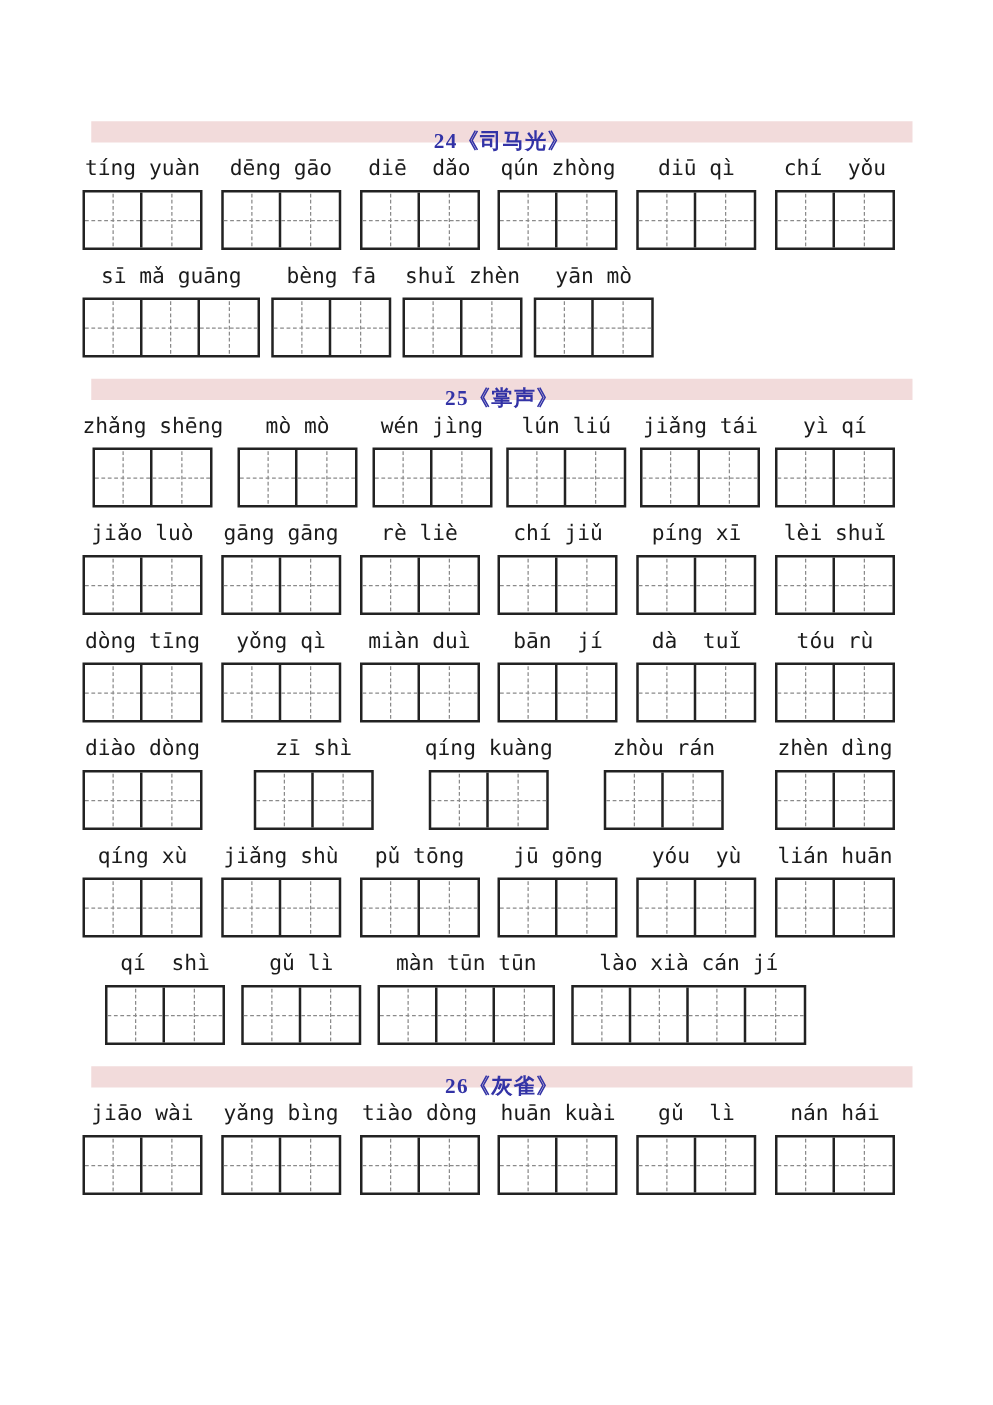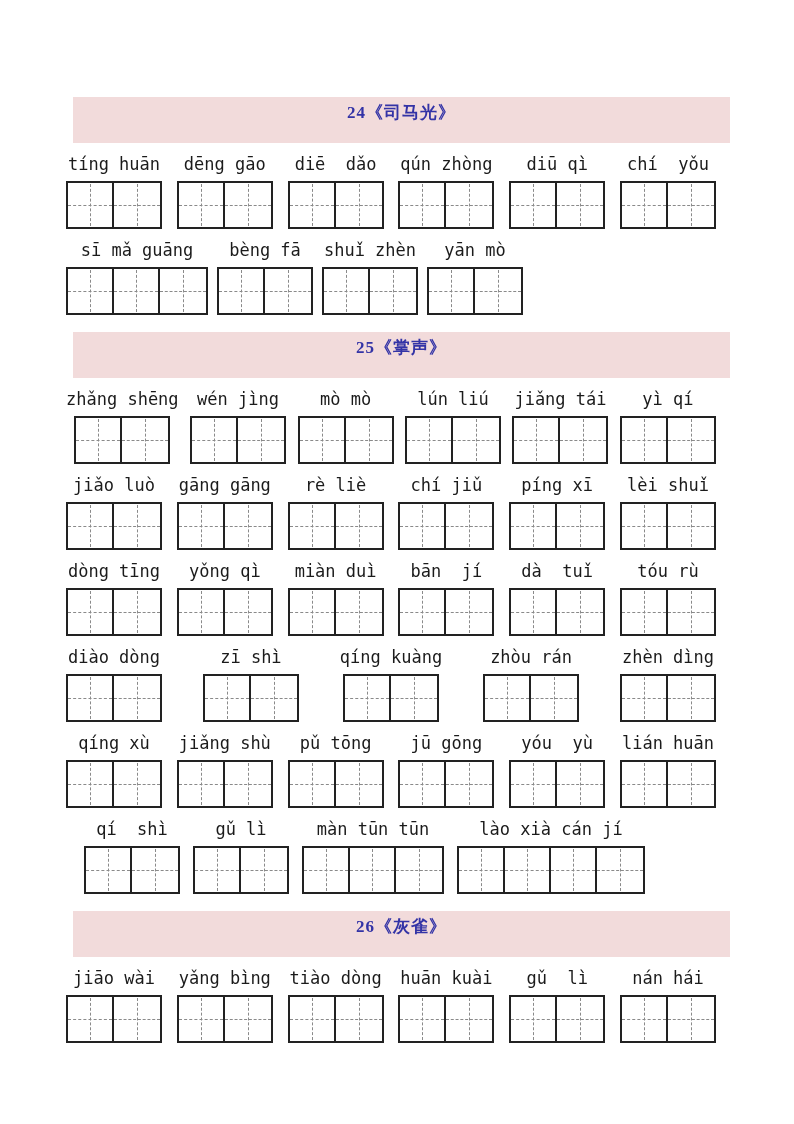--- a/index.html
+++ b/index.html
@@ -14,21 +14,21 @@
   body{
     width:794px;height:1124px;
     background:#ffffff;
     font-family:"DejaVu Sans Mono", monospace;
     color:var(--ink);
     padding-top:97px;
     overflow:hidden;
   }
   .section + .section{margin-top:17px;}
   .banner{
-    width:657px;margin-left:73px;height:46px;line-height:31px;
+    width:657px;margin-left:73px;height:17px;line-height:31px;
     background:var(--banner-bg);
     text-align:center;
   }
   .banner-title{
     color:var(--banner-fg);
     font-weight:bold;
     font-size:17px;
     font-family:"Liberation Serif", serif;
     letter-spacing:1px;
   }
@@ -74,21 +74,21 @@
   }
 </style>
 </head>
 <body>
 
 <main>
     <section class="section">
       <div class="banner"><span class="banner-title">24《司马光》</span></div>
       <div class="row between">
         <div class="word">
-          <div class="pinyin">tíng huān</div>
+          <div class="pinyin">tíng yuàn</div>
           <div class="grid">
             <div class="cell"></div>
             <div class="cell"></div>
           </div>
         </div>
         <div class="word">
           <div class="pinyin">dēng gāo</div>
           <div class="grid">
             <div class="cell"></div>
             <div class="cell"></div>
@@ -159,28 +159,28 @@
       <div class="banner"><span class="banner-title">25《掌声》</span></div>
       <div class="row between">
         <div class="word">
           <div class="pinyin">zhǎng shēng</div>
           <div class="grid">
             <div class="cell"></div>
             <div class="cell"></div>
           </div>
         </div>
         <div class="word">
+          <div class="pinyin">mò mò</div>
+          <div class="grid">
+            <div class="cell"></div>
+            <div class="cell"></div>
+          </div>
+        </div>
+        <div class="word">
           <div class="pinyin">wén jìng</div>
-          <div class="grid">
-            <div class="cell"></div>
-            <div class="cell"></div>
-          </div>
-        </div>
-        <div class="word">
-          <div class="pinyin">mò mò</div>
           <div class="grid">
             <div class="cell"></div>
             <div class="cell"></div>
           </div>
         </div>
         <div class="word">
           <div class="pinyin">lún liú</div>
           <div class="grid">
             <div class="cell"></div>
             <div class="cell"></div>

